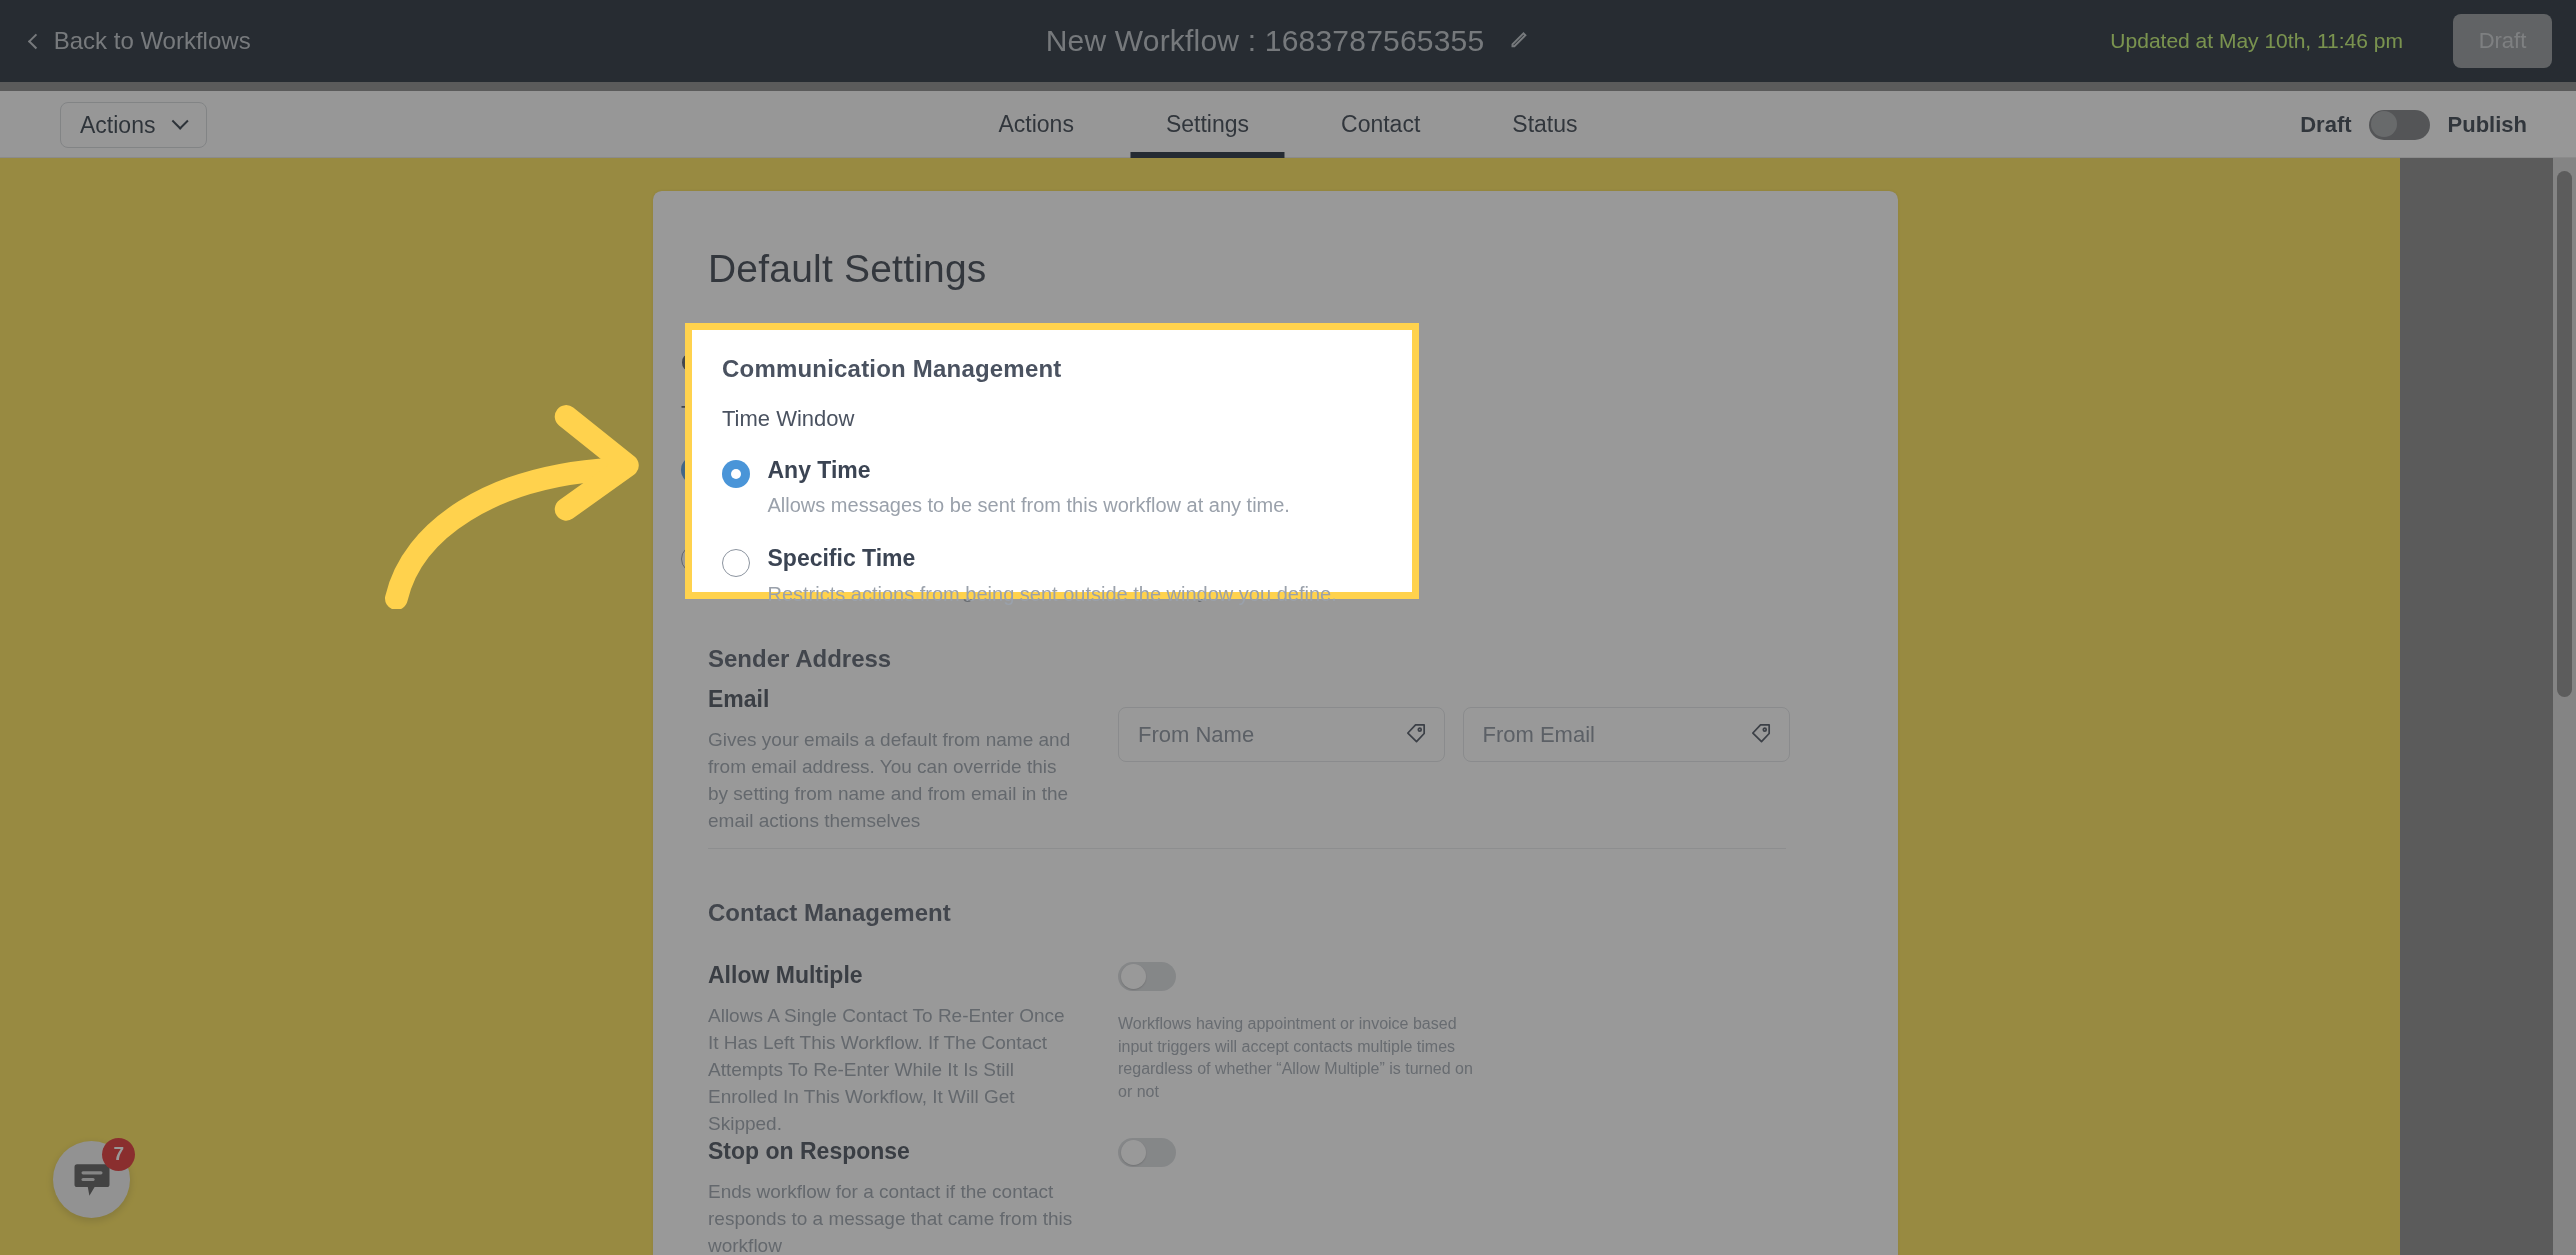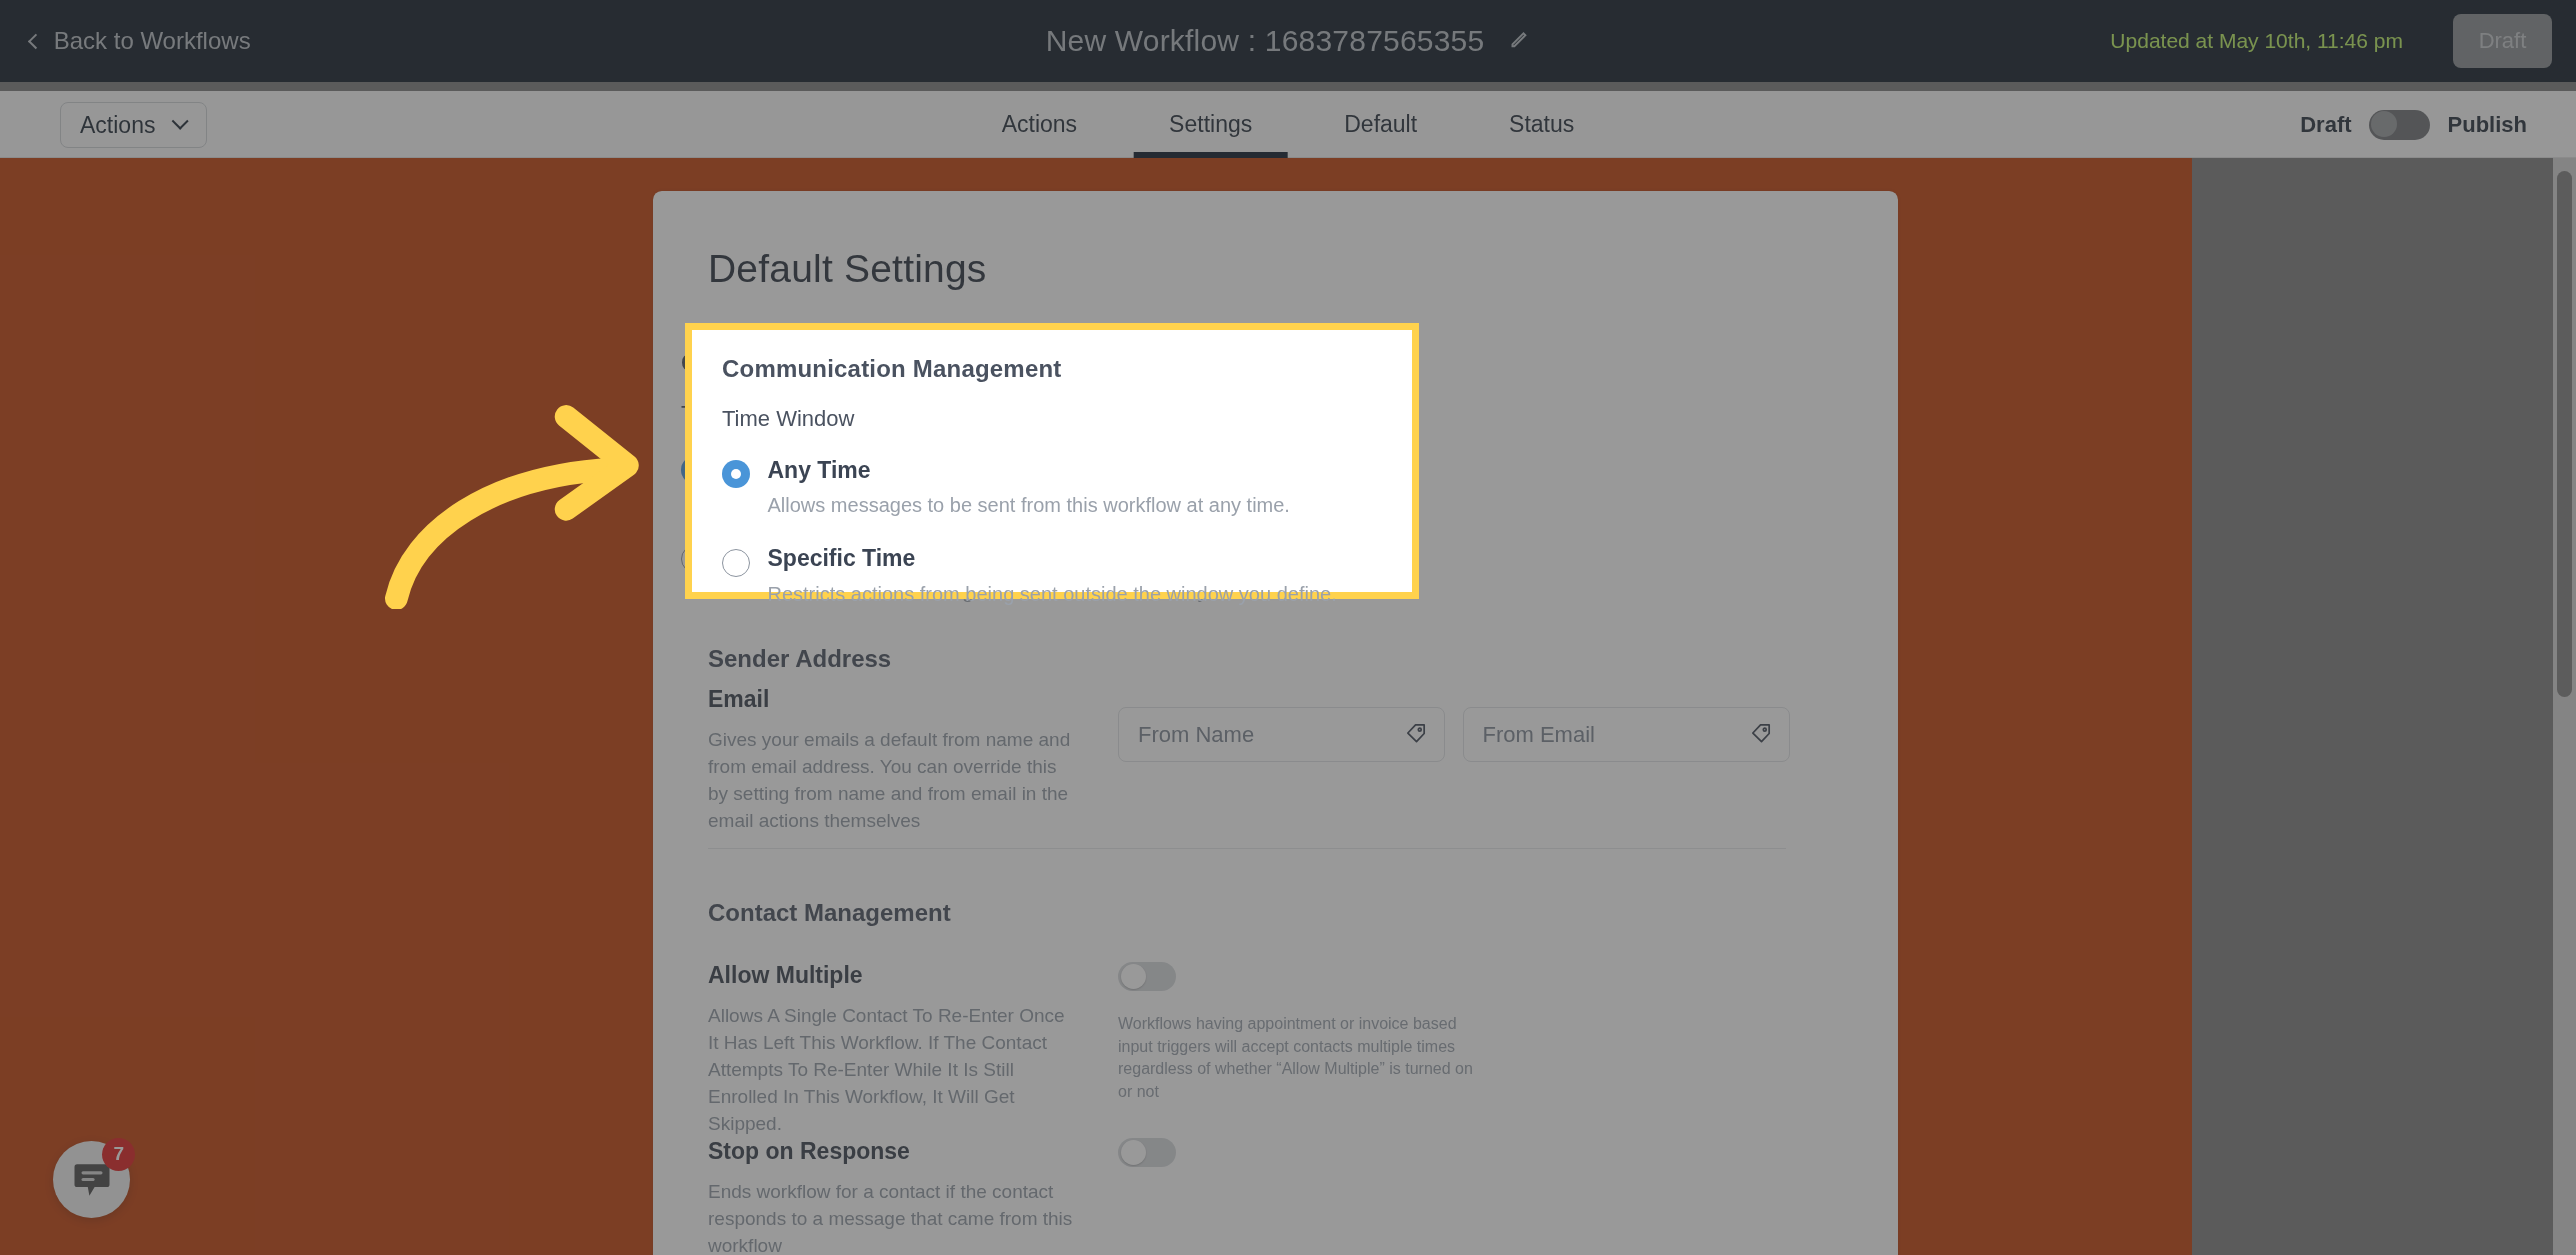--- a/index.html
+++ b/index.html
@@ -158,23 +158,23 @@
     top: 1.8px; left: 1.8px;
     width: 26px; height: 26px;
     border-radius: 50%;
     background: #9a9da0;
   }
 
   
   .page {
     position: absolute;
     top: 158px; left: 0;
-    width: 2192px;
+    width: 2400px;
     height: 1097px;
-    background: #c2410c;
+    background: #fde047;
     overflow: hidden;
     z-index: 1;
   }
   .card {
     position: absolute;
     left: 653px; top: 33px;
     width: 1245px;
     min-height: 1139px;
     background: #ffffff;
     border-radius: 8.8px;
@@ -417,21 +417,21 @@
 
 <div class="navbar">
   <button class="actions-btn">
     <span>Actions</span>
     <span class="chev-down"></span>
   </button>
 
   <div class="tabs">
     <div class="tab">Actions</div>
     <div class="tab active">Settings</div>
-    <div class="tab">Default</div>
+    <div class="tab">Contact</div>
     <div class="tab">Status</div>
   </div>
 
   <div class="toggle-group">
     <span class="toggle-label">Draft</span>
     <div class="switch">
       <span class="knob"></span>
     </div>
     <span class="toggle-label">Publish</span>
   </div>

